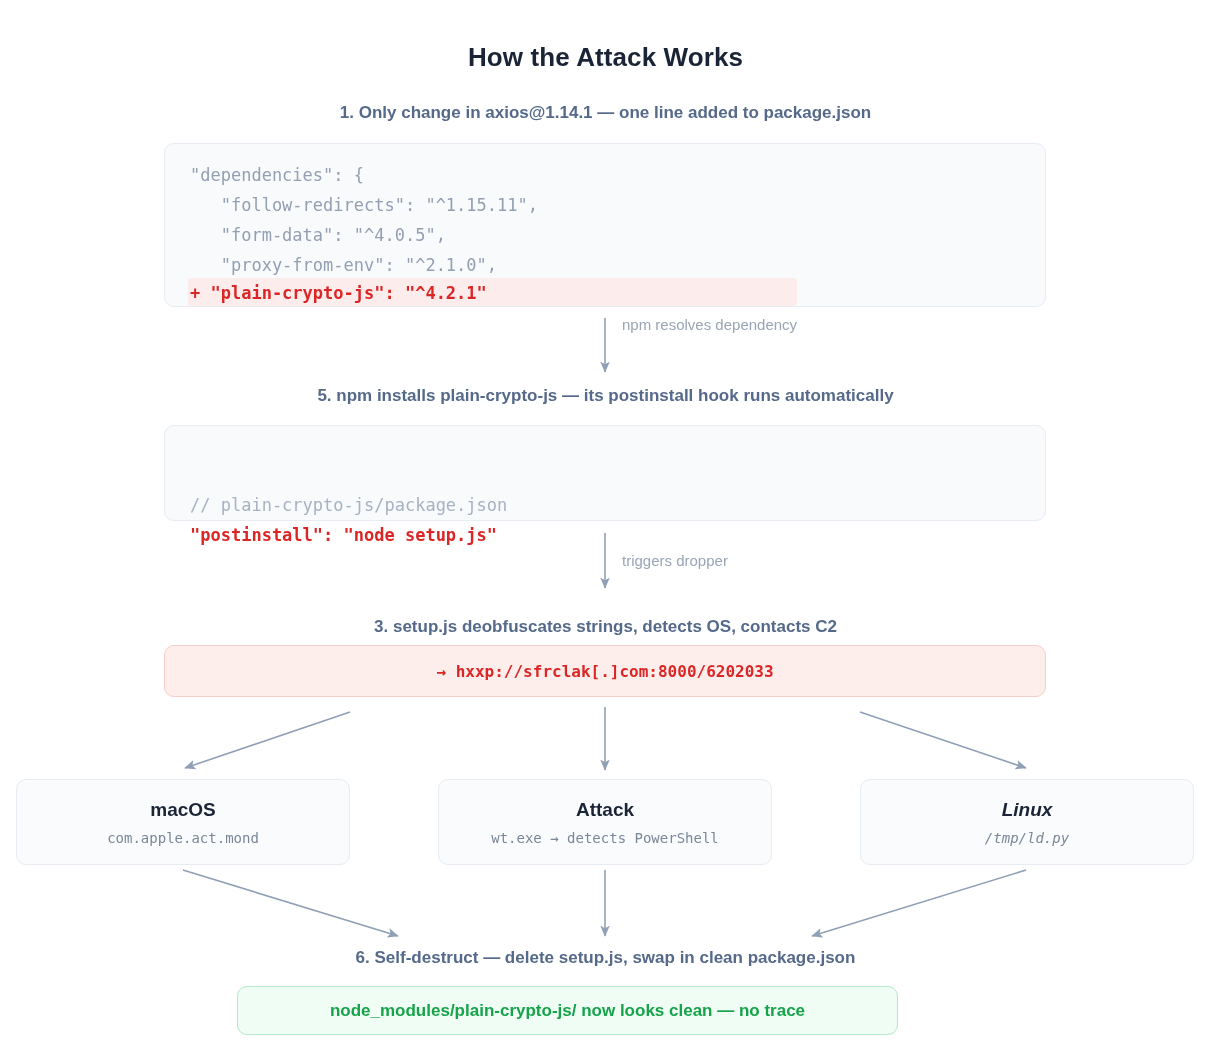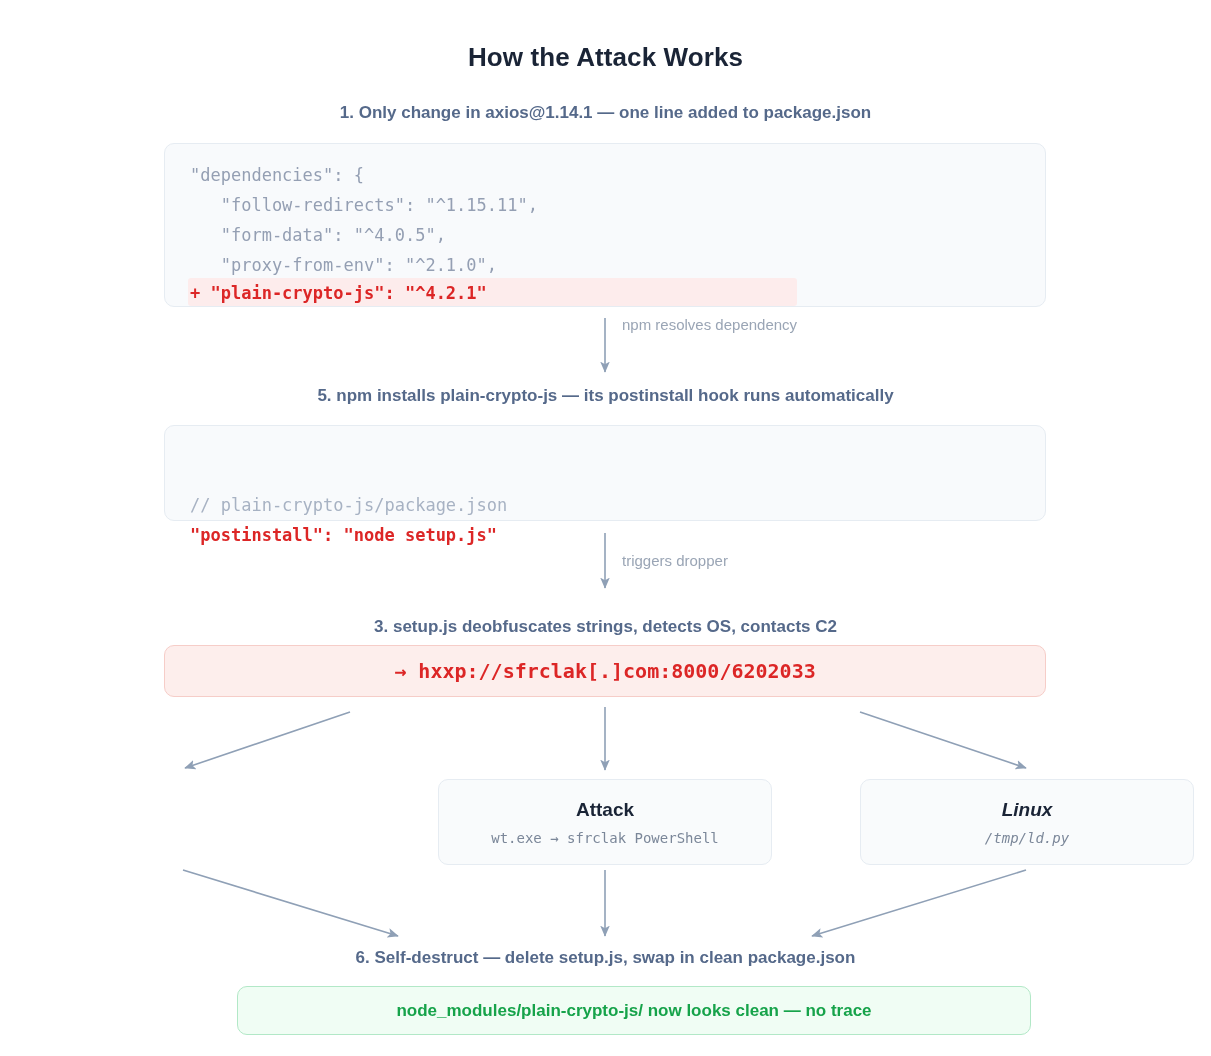--- a/index.html
+++ b/index.html
@@ -113,21 +113,21 @@
     box-sizing: border-box;
     background: #fdeeec;
     border: 1px solid #f6cdc8;
     border-radius: 10px;
     display: flex;
     align-items: center;
     justify-content: center;
   }
   #c2text {
     font-family: "DejaVu Sans Mono", monospace;
-    font-size: 20px;
+    font-size: 16px;
     font-weight: bold;
     color: #dc2626;
     white-space: pre;
   }
 
   
   .osbox {
     position: absolute;
     top: 779px;
     width: 334px;
@@ -156,21 +156,21 @@
     font-size: 14px;
     color: #7b8799;
     white-space: pre;
   }
 
   
   #cleanbox {
     position: absolute;
     left: 237px;
     top: 986px;
-    width: 794px;
+    width: 661px;
     height: 49px;
     box-sizing: border-box;
     background: #f0fdf4;
     border: 1px solid #b2e8c7;
     border-radius: 10px;
     display: flex;
     align-items: center;
     justify-content: center;
   }
   #cleantext {
@@ -242,24 +242,28 @@
   </div>
 
   <div class="arrowlabel" id="lbl2">triggers dropper</div>
 
   <div class="step" id="step3">3. setup.js deobfuscates strings, detects OS, contacts C2</div>
 
   <div id="c2box">
     <span id="c2text">→ hxxp://sfrclak[.]com:8000/6202033</span>
   </div>
 
+  <div class="osbox" id="os-macos">
+    <div class="osname">macOS</div>
+    <div class="ospayload">com.apple.act.mond</div>
+  </div>
 
   <div class="osbox" id="os-windows">
     <div class="osname">Attack</div>
-    <div class="ospayload">wt.exe → sfrclak PowerShell</div>
+    <div class="ospayload">wt.exe → detects PowerShell</div>
   </div>
 
   <div class="osbox" id="os-linux">
     <div class="osname">Linux</div>
     <div class="ospayload">/tmp/ld.py</div>
   </div>
 
   <div class="step" id="step4">6. Self-destruct — delete setup.js, swap in clean package.json</div>
 
   <div id="cleanbox">

